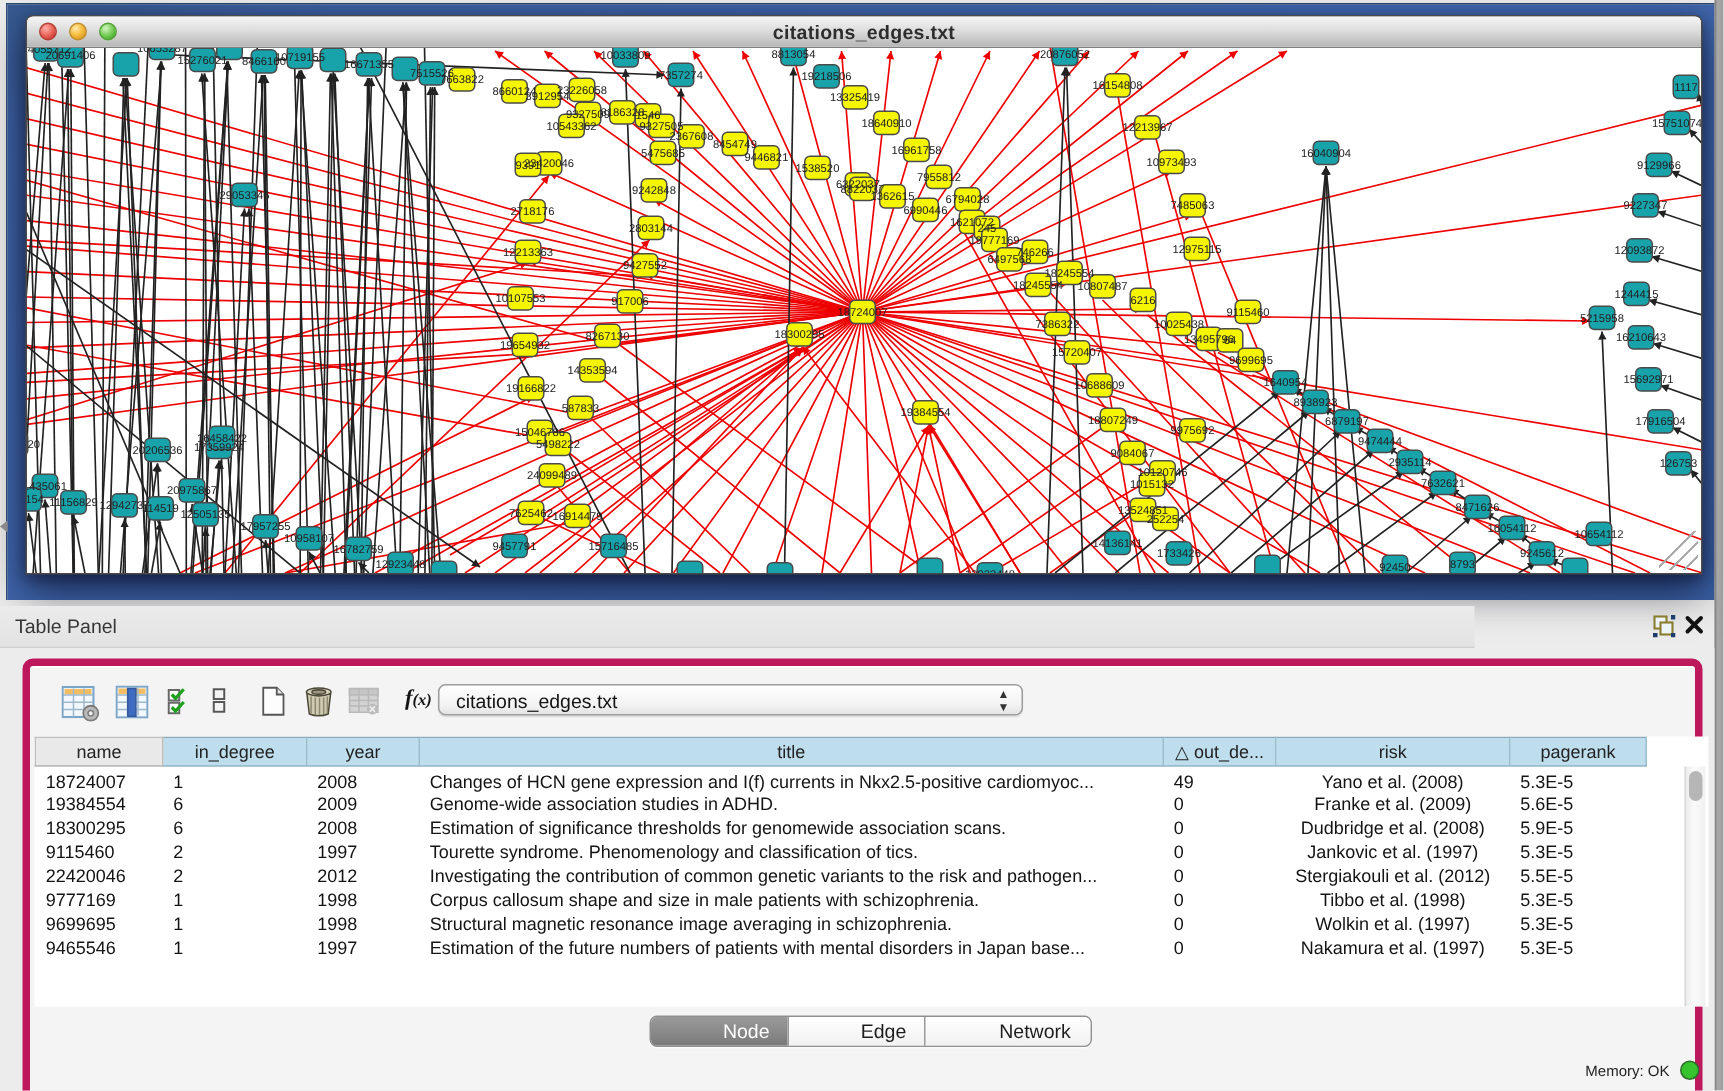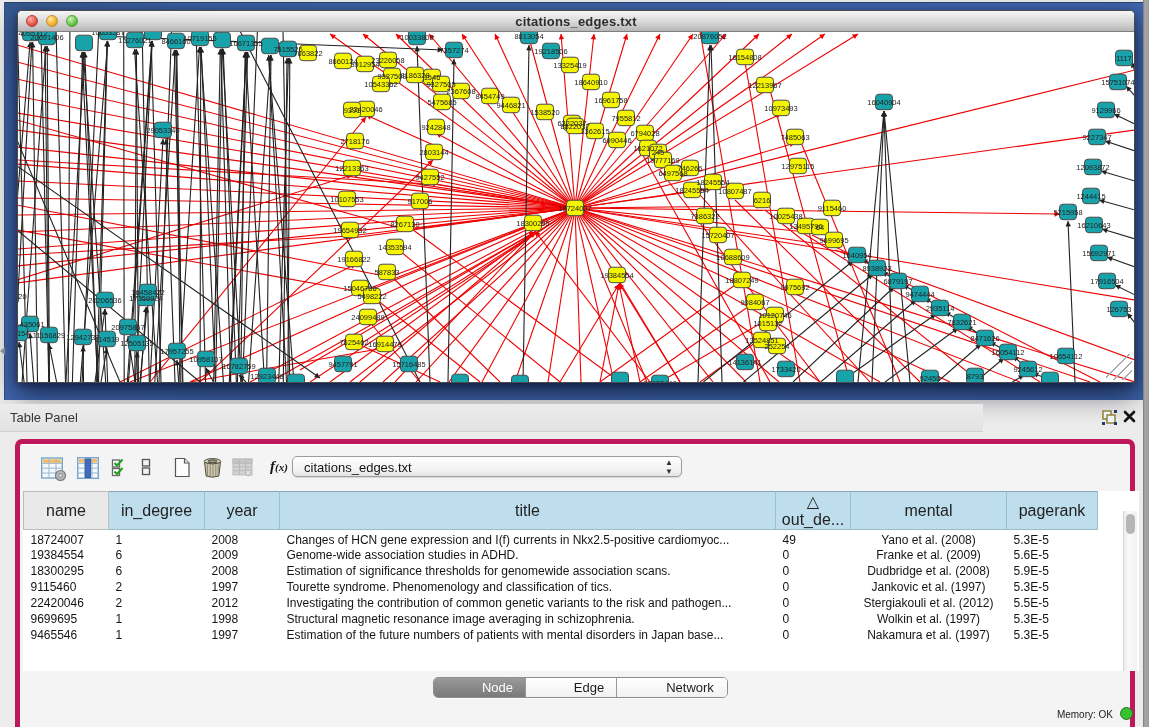--- a/index.html
+++ b/index.html
@@ -57,21 +57,21 @@
 #dropdown .txt { position:absolute; left:11px; top:3px; font-size:13px; color:#141414; }
 #dropdown .arr { position:absolute; right:8px; top:1px; font-size:8px; color:#333; line-height:9px; text-align:center;}
 
 
 #tablewrap { position:absolute; left:3px; top:47px; width:1116px; height:180px;
   background:#fff; overflow:hidden; }
 table { border-collapse:collapse; table-layout:fixed; font-size:12.5px; color:#141414; }
 col.w0{width:85px;} col.w1{width:96px;} col.w2{width:75px;} col.w3{width:496px;}
 col.w4{width:75px;} col.w5{width:156px;} col.w6{width:91px;}
 thead td { background:#bfdeed; border:1px solid #9bbecd; border-top:1px solid #8aa8b5;
-  height:19px; text-align:center; font-size:16px; color:#222; padding:0; }
+  height:19px; text-align:center; font-size:12px; color:#222; padding:0; }
 thead td.c0 { background:#e9e9e9; border-color:#bdbdbd; }
 tbody td { height:16px; padding:0 0 0 7px; white-space:nowrap; overflow:hidden; font-size:12px; }
 tbody td.c5 { text-align:center; padding:0; }
 tbody tr:first-child td { padding-top:3px; }
 #vscroll { position:absolute; left:1100px; top:20px; width:14px; height:160px;
   background:linear-gradient(90deg,#ececec,#fafafa 40%,#f1f1f1); border-left:1px solid #d6d6d6;}
 #vthumb { position:absolute; left:2px; top:3px; width:9px; height:20px; border-radius:5px;
   background:#b6b6b6; }
 
 
@@ -856,21 +856,21 @@
             <col class="w5">
             <col class="w6">
           </colgroup>
         <thead>
             <tr>
           <td class="c0">name</td>
               <td>in_degree</td>
               <td>year</td>
               <td>title</td>
           <td>△ out_de...</td>
-              <td>mental</td>
+              <td>risk</td>
               <td>pagerank</td>
         </tr>
           </thead>
         <tbody>
 <tr>
               <td class="c0">18724007</td>
               <td class="c1">1</td>
               <td class="c2">2008</td>
               <td class="c3">Changes of HCN gene expression and I(f) currents in Nkx2.5-positive cardiomyoc...</td>
               <td class="c4">49</td>
@@ -907,20 +907,29 @@
 <tr>
               <td class="c0">22420046</td>
               <td class="c1">2</td>
               <td class="c2">2012</td>
               <td class="c3">Investigating the contribution of common genetic variants to the risk and pathogen...</td>
               <td class="c4">0</td>
               <td class="c5">Stergiakouli et al. (2012)</td>
               <td class="c6">5.5E-5</td>
             </tr>
 <tr>
+              <td class="c0">9777169</td>
+              <td class="c1">1</td>
+              <td class="c2">1998</td>
+              <td class="c3">Corpus callosum shape and size in male patients with schizophrenia.</td>
+              <td class="c4">0</td>
+              <td class="c5">Tibbo et al. (1998)</td>
+              <td class="c6">5.3E-5</td>
+            </tr>
+<tr>
               <td class="c0">9699695</td>
               <td class="c1">1</td>
               <td class="c2">1998</td>
               <td class="c3">Structural magnetic resonance image averaging in schizophrenia.</td>
               <td class="c4">0</td>
               <td class="c5">Wolkin et al. (1997)</td>
               <td class="c6">5.3E-5</td>
             </tr>
 <tr>
               <td class="c0">9465546</td>

